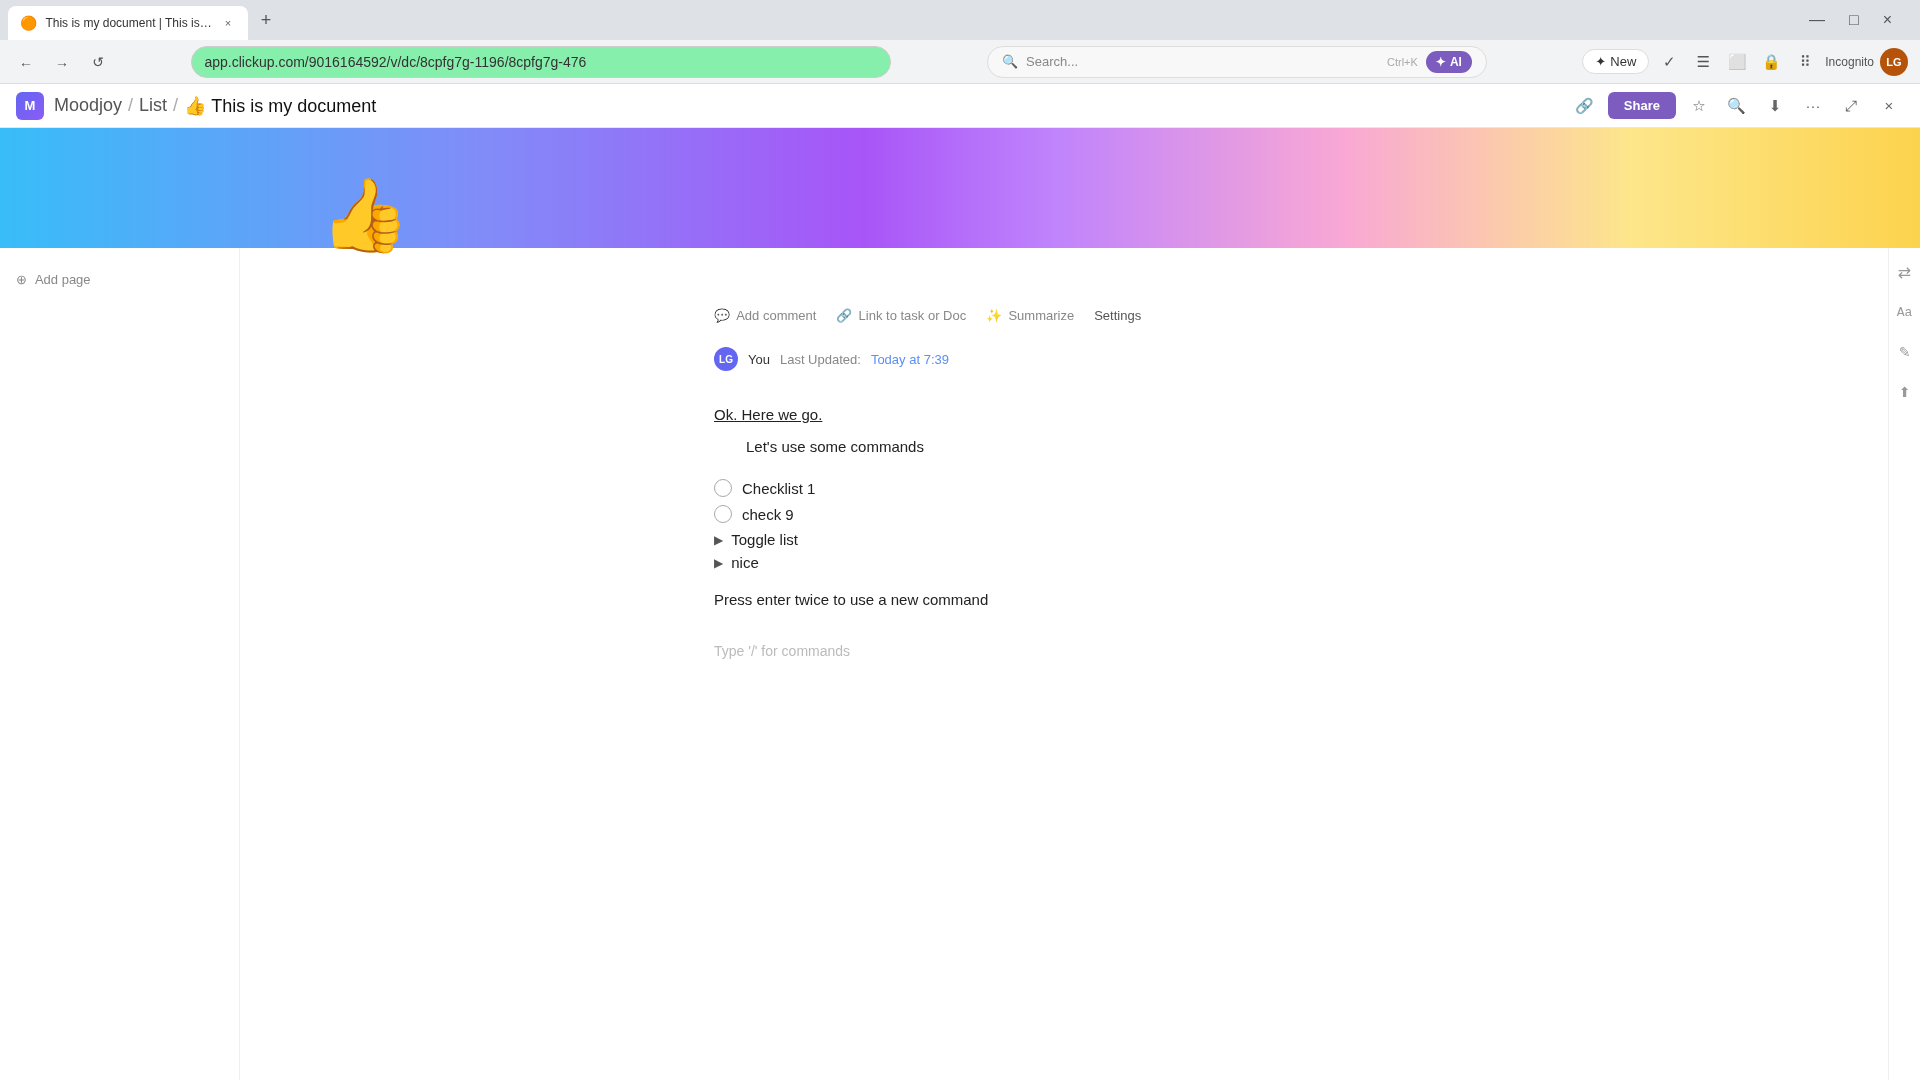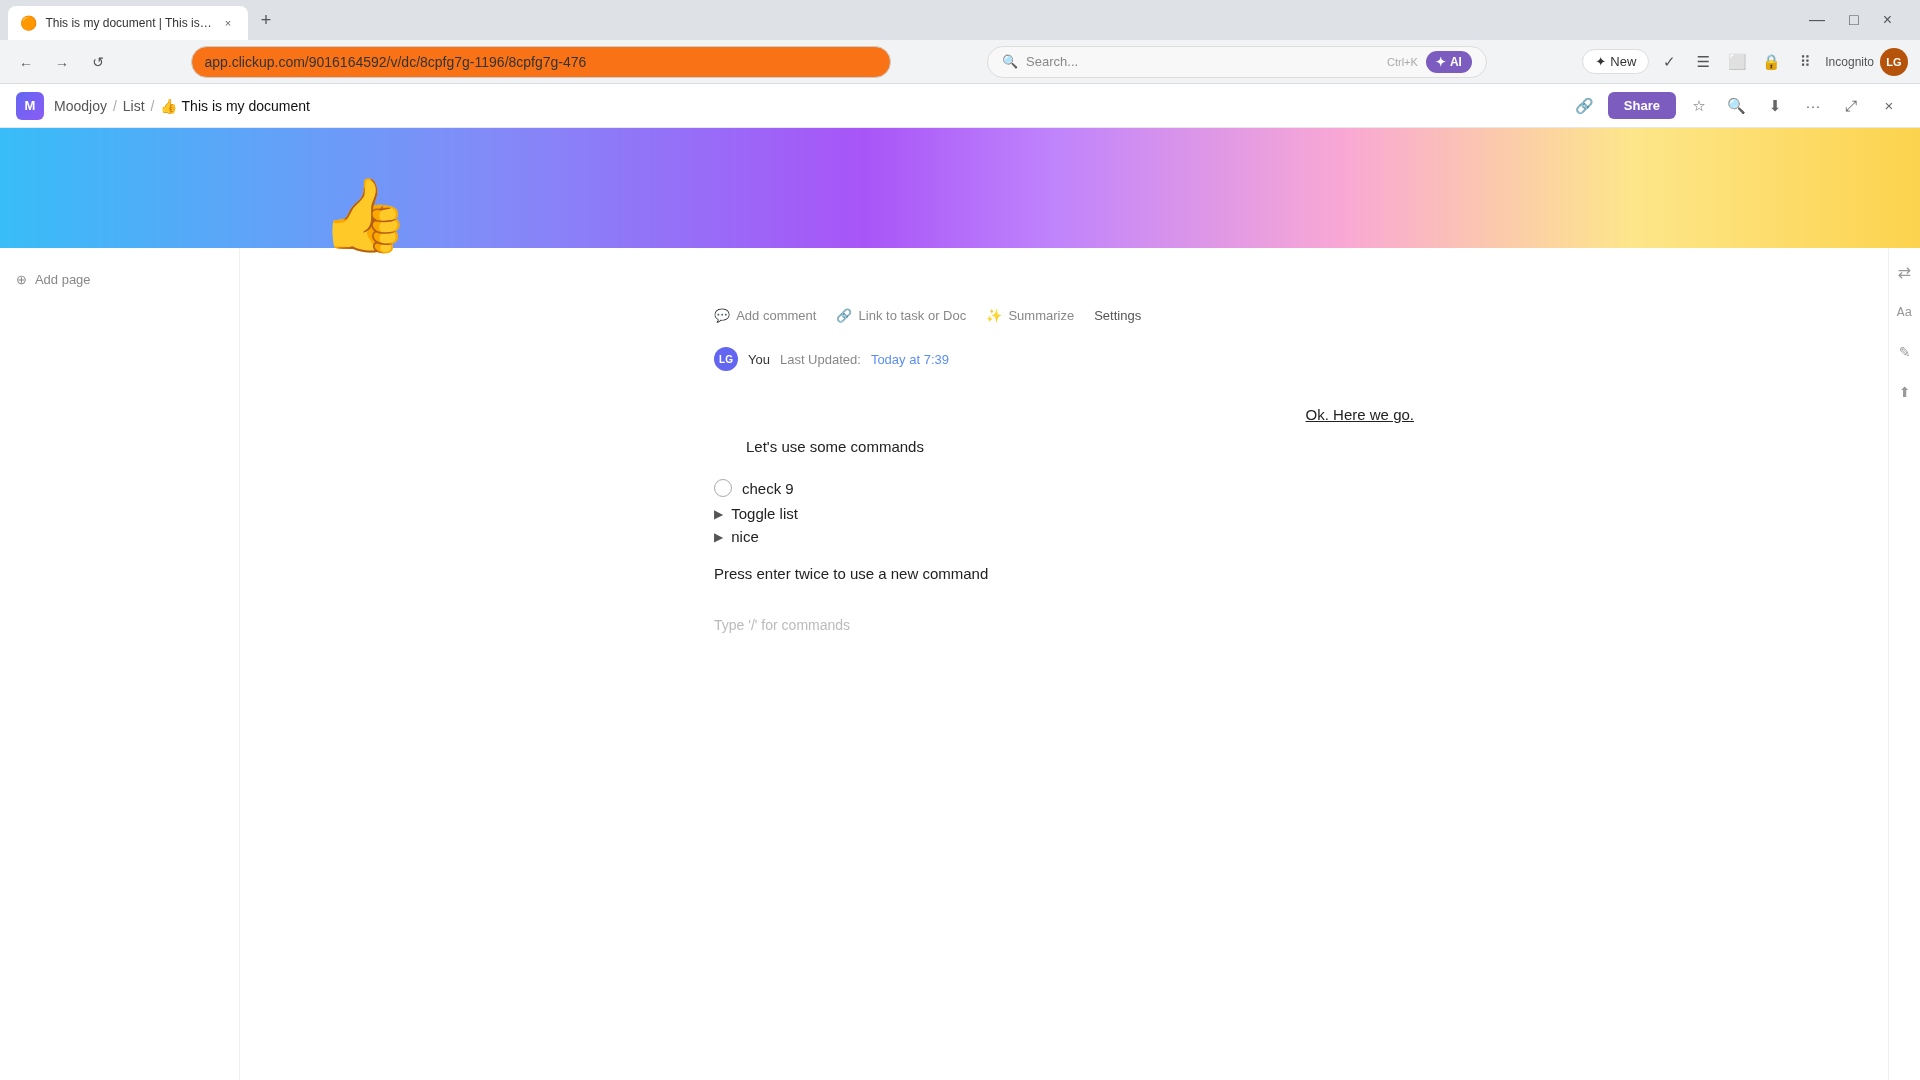--- a/index.html
+++ b/index.html
@@ -12,36 +12,36 @@
     .tab-item .tab-favicon { font-size: 14px; }
     .tab-item .tab-title { flex: 1; overflow: hidden; text-overflow: ellipsis; white-space: nowrap; font-size: 12px; }
     .tab-item .tab-close { width: 16px; height: 16px; border-radius: 50%; display: flex; align-items: center; justify-content: center; font-size: 11px; color: #666; cursor: pointer; }
     .tab-new { width: 28px; height: 28px; border-radius: 50%; display: flex; align-items: center; justify-content: center; font-size: 18px; color: #555; cursor: pointer; margin-left: 4px; align-self: center; }
     .tab-spacer { flex: 1; }
     .tab-controls { display: flex; align-items: center; gap: 8px; padding-right: 12px; align-self: center; }
     .win-btn { font-size: 16px; color: #555; cursor: pointer; padding: 4px 8px; }
 
     .nav-bar { background: #f1f3f4; height: 44px; display: flex; align-items: center; padding: 0 12px; gap: 8px; border-bottom: 1px solid #ddd; }
     .nav-btn { width: 28px; height: 28px; border-radius: 50%; display: flex; align-items: center; justify-content: center; font-size: 14px; color: #555; cursor: pointer; }
-    .address-bar { flex: 1; background: #f97316; border: 1px solid #ccc; border-radius: 20px; height: 32px; display: flex; align-items: center; padding: 0 12px; font-size: 14px; color: #333; max-width: 700px; margin: 0 auto; }
+    .address-bar { flex: 1; background: #86efac; border: 1px solid #ccc; border-radius: 20px; height: 32px; display: flex; align-items: center; padding: 0 12px; font-size: 14px; color: #333; max-width: 700px; margin: 0 auto; }
     .search-bar-center { flex: 1; max-width: 500px; background: #f8f8f8; border: 1px solid #ddd; border-radius: 20px; height: 32px; display: flex; align-items: center; padding: 0 14px; gap: 8px; font-size: 13px; color: #888; margin: 0 16px; }
     .nav-right { display: flex; align-items: center; gap: 6px; margin-left: auto; }
     .nav-icon-btn { width: 28px; height: 28px; border-radius: 50%; display: flex; align-items: center; justify-content: center; font-size: 15px; color: #555; cursor: pointer; }
     .ai-btn { background: #7c5cbf; color: #fff; border-radius: 14px; padding: 4px 10px; font-size: 12px; font-weight: 600; display: flex; align-items: center; gap: 4px; cursor: pointer; }
     .new-btn { background: #fff; border: 1px solid #ddd; border-radius: 14px; padding: 4px 12px; font-size: 13px; color: #333; display: flex; align-items: center; gap: 4px; cursor: pointer; }
     .profile-circle { width: 28px; height: 28px; border-radius: 50%; background: #b45309; color: #fff; display: flex; align-items: center; justify-content: center; font-size: 11px; font-weight: 700; cursor: pointer; }
     .incognito-badge { font-size: 12px; color: #555; }
 
     
     .app-body { flex: 1; display: flex; flex-direction: column; overflow: hidden; }
 
     
     .app-header { height: 44px; background: #fff; border-bottom: 1px solid #e5e7eb; display: flex; align-items: center; padding: 0 16px; gap: 10px; }
     .workspace-logo { width: 28px; height: 28px; background: linear-gradient(135deg, #6366f1, #8b5cf6); border-radius: 6px; display: flex; align-items: center; justify-content: center; color: #fff; font-size: 13px; font-weight: 700; }
-    .breadcrumb { display: flex; align-items: center; gap: 6px; font-size: 14px; color: #555; }
+    .breadcrumb { display: flex; align-items: center; gap: 6px; font-size: 18px; color: #555; }
     .breadcrumb-sep { color: #aaa; }
     .breadcrumb-current { color: #111; font-weight: 500; }
     .header-right { margin-left: auto; display: flex; align-items: center; gap: 8px; }
     .share-btn { background: #7c5cbf; color: #fff; border-radius: 6px; padding: 6px 16px; font-size: 13px; font-weight: 600; cursor: pointer; border: none; }
     .header-icon-btn { width: 30px; height: 30px; border-radius: 6px; display: flex; align-items: center; justify-content: center; font-size: 15px; color: #666; cursor: pointer; }
 
     
     .doc-banner { height: 120px; background: linear-gradient(90deg, #38bdf8 0%, #818cf8 25%, #a855f7 45%, #c084fc 55%, #f9a8d4 70%, #fde68a 85%, #fcd34d 100%); position: relative; display: flex; align-items: flex-end; padding: 0 0 0 260px; }
     .doc-emoji { font-size: 72px; position: absolute; bottom: -10px; left: 320px; }
 
@@ -59,21 +59,21 @@
     .settings-btn { color: #555; font-weight: 500; cursor: pointer; }
 
     .doc-title { font-size: 38px; font-weight: 700; color: #111; margin-bottom: 20px; line-height: 1.2; }
     .doc-meta { display: flex; align-items: center; gap: 10px; margin-bottom: 32px; font-size: 13px; color: #666; }
     .author-avatar { width: 24px; height: 24px; border-radius: 50%; background: #6366f1; color: #fff; display: flex; align-items: center; justify-content: center; font-size: 10px; font-weight: 700; }
     .author-name { color: #333; font-weight: 500; }
     .last-updated { color: #888; }
     .last-updated-val { color: #5b8ef7; font-weight: 500; }
 
     .doc-paragraph { font-size: 15px; color: #222; margin-bottom: 8px; line-height: 1.6; }
-    .doc-paragraph.underline { text-decoration: underline; text-align: right; }
+    .doc-paragraph.underline { text-decoration: underline; }
     .doc-paragraph.commands { margin-bottom: 20px; margin-left: 32px; }
 
     .checklist-item { display: flex; align-items: center; gap: 10px; margin-bottom: 8px; font-size: 15px; color: #222; }
     .checklist-radio { width: 18px; height: 18px; border-radius: 50%; border: 1.5px solid #aaa; background: #fff; flex-shrink: 0; cursor: pointer; }
 
     .toggle-item { display: flex; align-items: center; gap: 8px; margin-bottom: 6px; font-size: 15px; color: #222; cursor: pointer; }
     .toggle-arrow { color: #555; font-size: 12px; }
 
     .doc-footer-text { font-size: 15px; color: #222; margin-top: 20px; }
     .type-hint { font-size: 14px; color: #bbb; margin-top: 35px; }
@@ -195,20 +195,24 @@
             <span class="last-updated">Last Updated:</span>
             <span class="last-updated-val">Today at 7:39</span>
           </div>
 
           <p class="doc-paragraph underline">Ok. Here we go.</p>
 
           <p class="doc-paragraph commands">Let's use some commands</p>
 
           <div class="checklist-item">
             <div class="checklist-radio"></div>
+            <span>Checklist 1</span>
+          </div>
+          <div class="checklist-item">
+            <div class="checklist-radio"></div>
             <span>check 9</span>
           </div>
 
           <div class="toggle-item">
             <span class="toggle-arrow">▶</span>
             <span>Toggle list</span>
           </div>
           <div class="toggle-item">
             <span class="toggle-arrow">▶</span>
             <span>nice</span>

